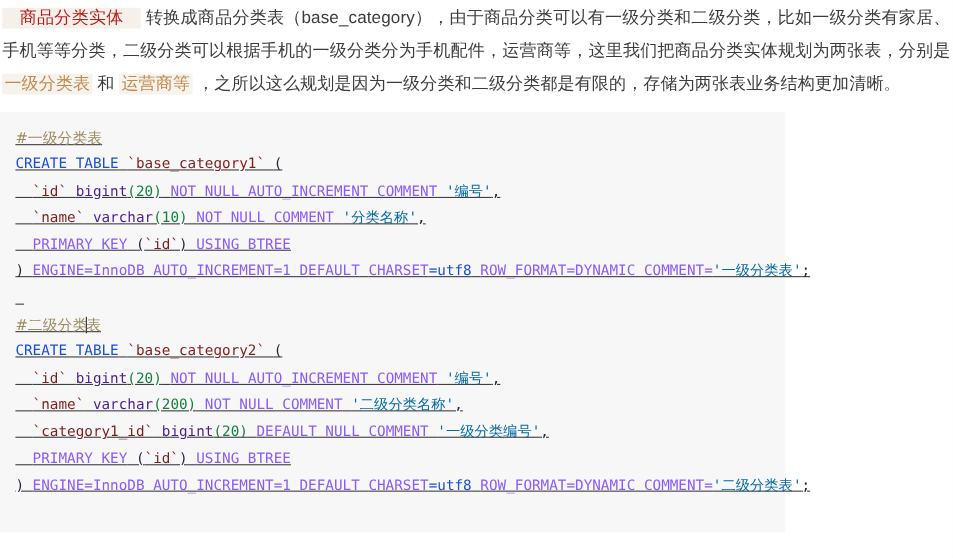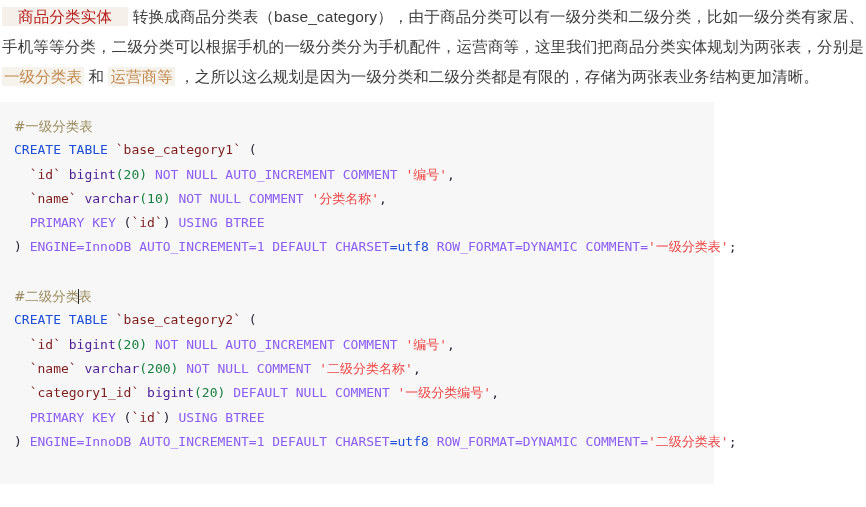--- a/index.html
+++ b/index.html
@@ -40,40 +40,41 @@
   }
 
   
   .codeblock {
     background: #f7f7f7;
     margin-top: 10px;
     padding: 12px 14px 14px 14px;
     box-sizing: border-box;
     width: 714px;
     min-height: 382px;
+    text-decoration: underline;
   }
   .codeblock pre {
     margin: 0;
     font-family: "DejaVu Sans Mono", "Liberation Mono", monospace;
     font-size: 13px;
     line-height: 24.3px;
     white-space: pre;
     color: #262335;
   }
   .cl { display: block; height: 24.3px; }
 
   
   .t-cmt   { color: #9b8b5e; font-family: "DejaVu Sans", sans-serif; font-size: 13.5px; }
   .t-kw    { color: #1d4ed8; }
   .t-kw2   { color: #8b5cf6; }
   .t-id    { color: #7f1d1d; }
   .t-type  { color: #4c1d95; }
   .t-num   { color: #15803d; }
   .t-punct { color: #26243a; }
-  .t-str   { color: #ef4444; }
+  .t-str   { color: #0369a1; }
   .t-charset { color: #8b5cf6; }
   .t-plain { color: #1d4ed8; }
 
   
   .caret {
     display: inline-block;
     width: 1px;
     height: 15px;
     background: #2b2b2b;
     vertical-align: -3px;

